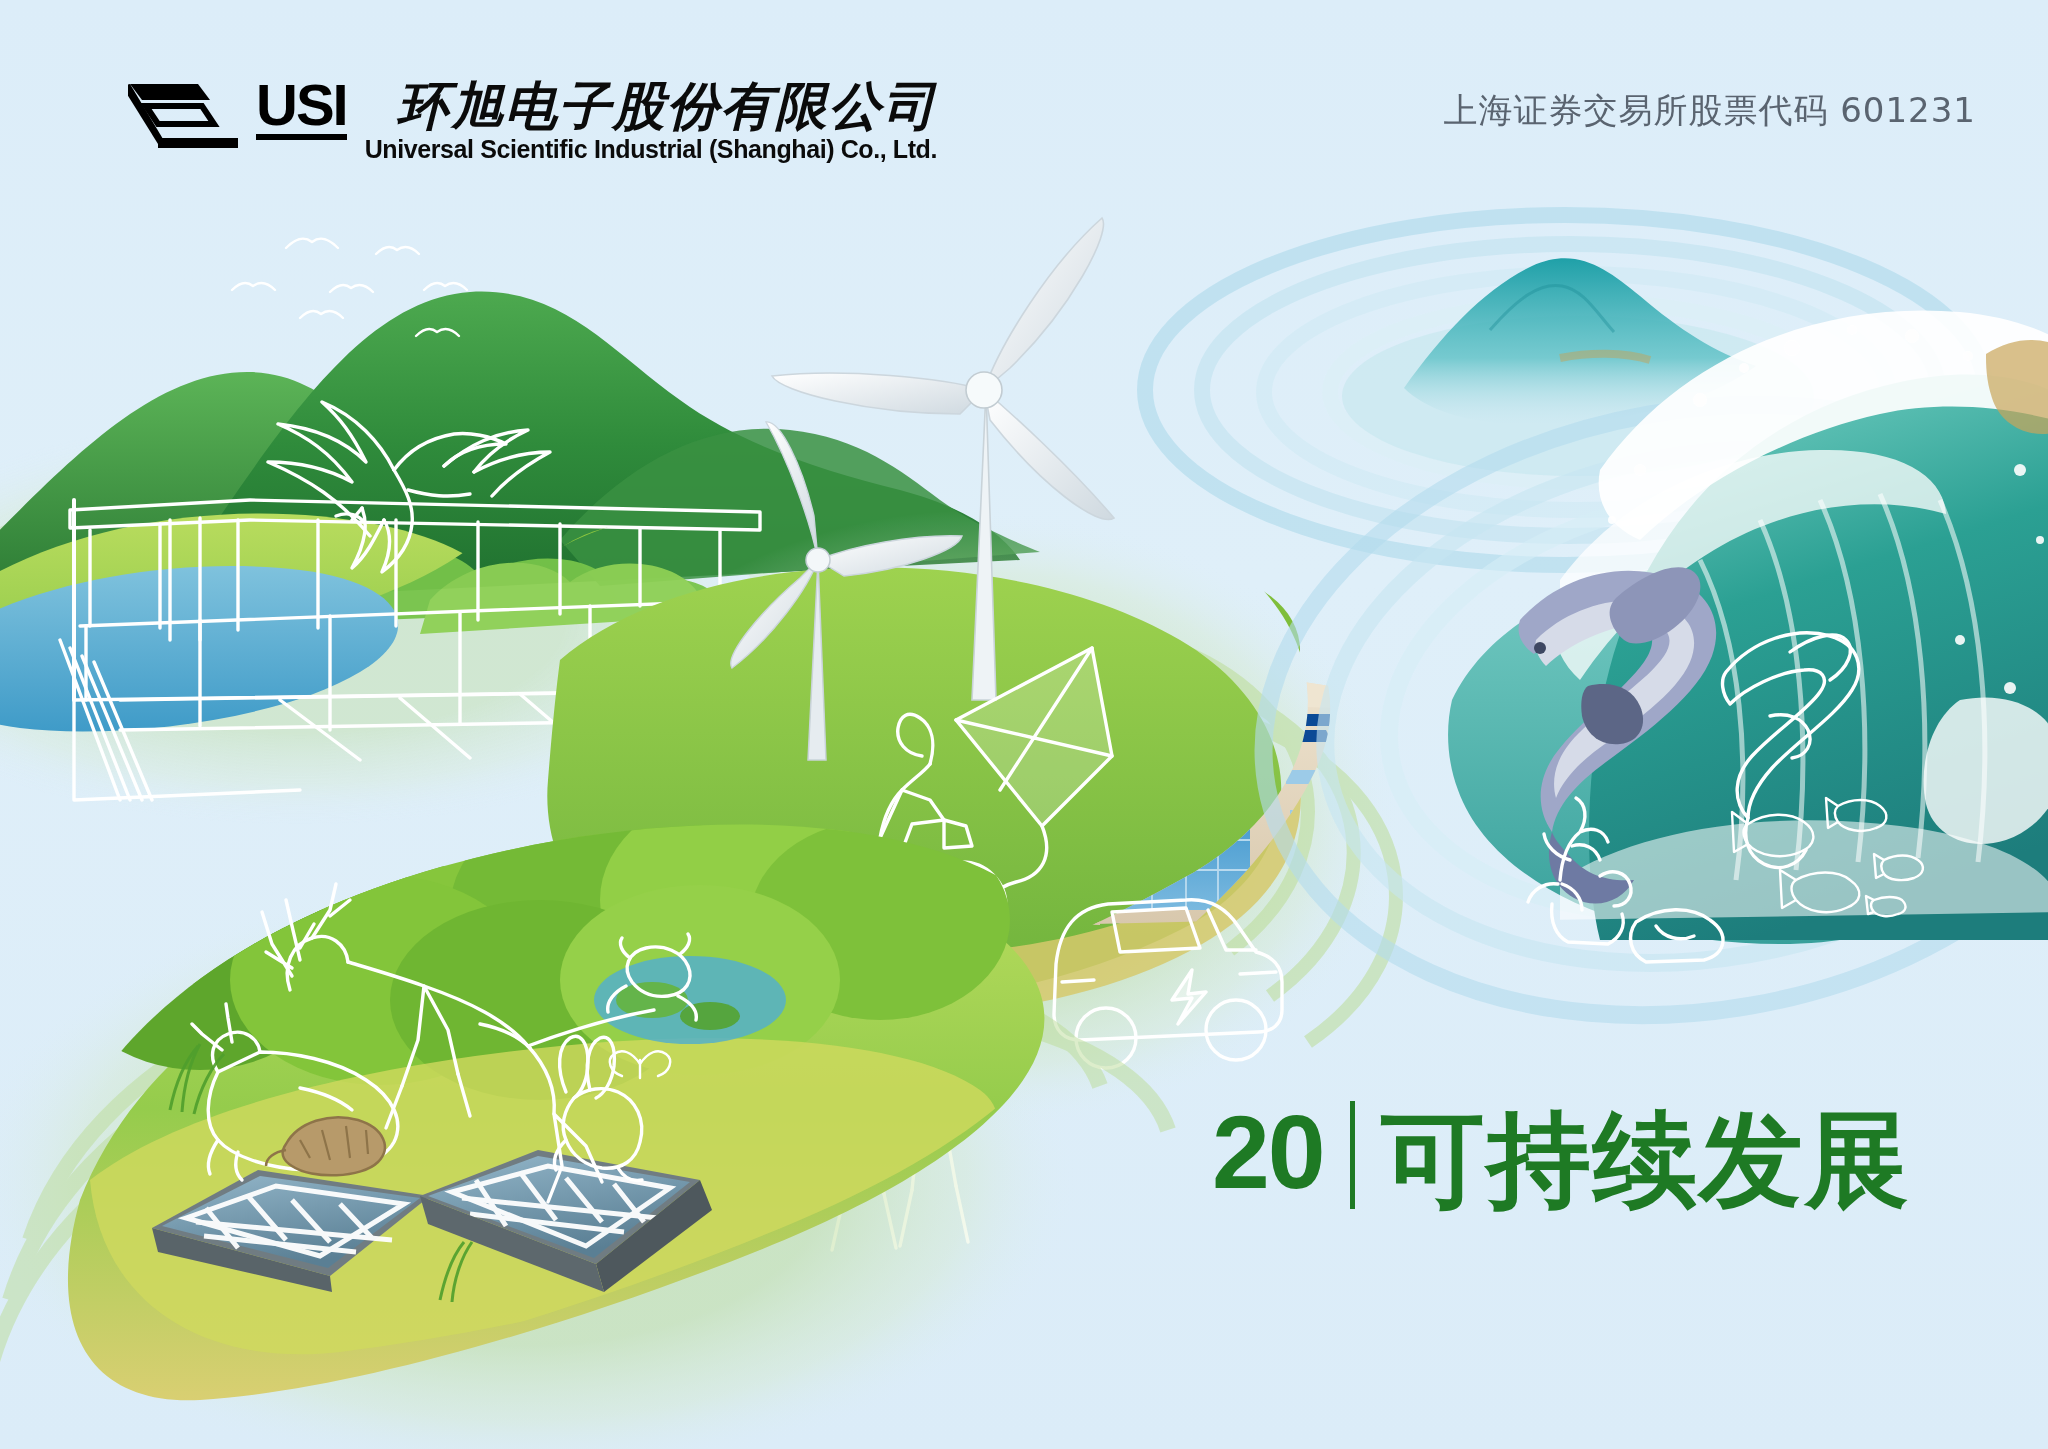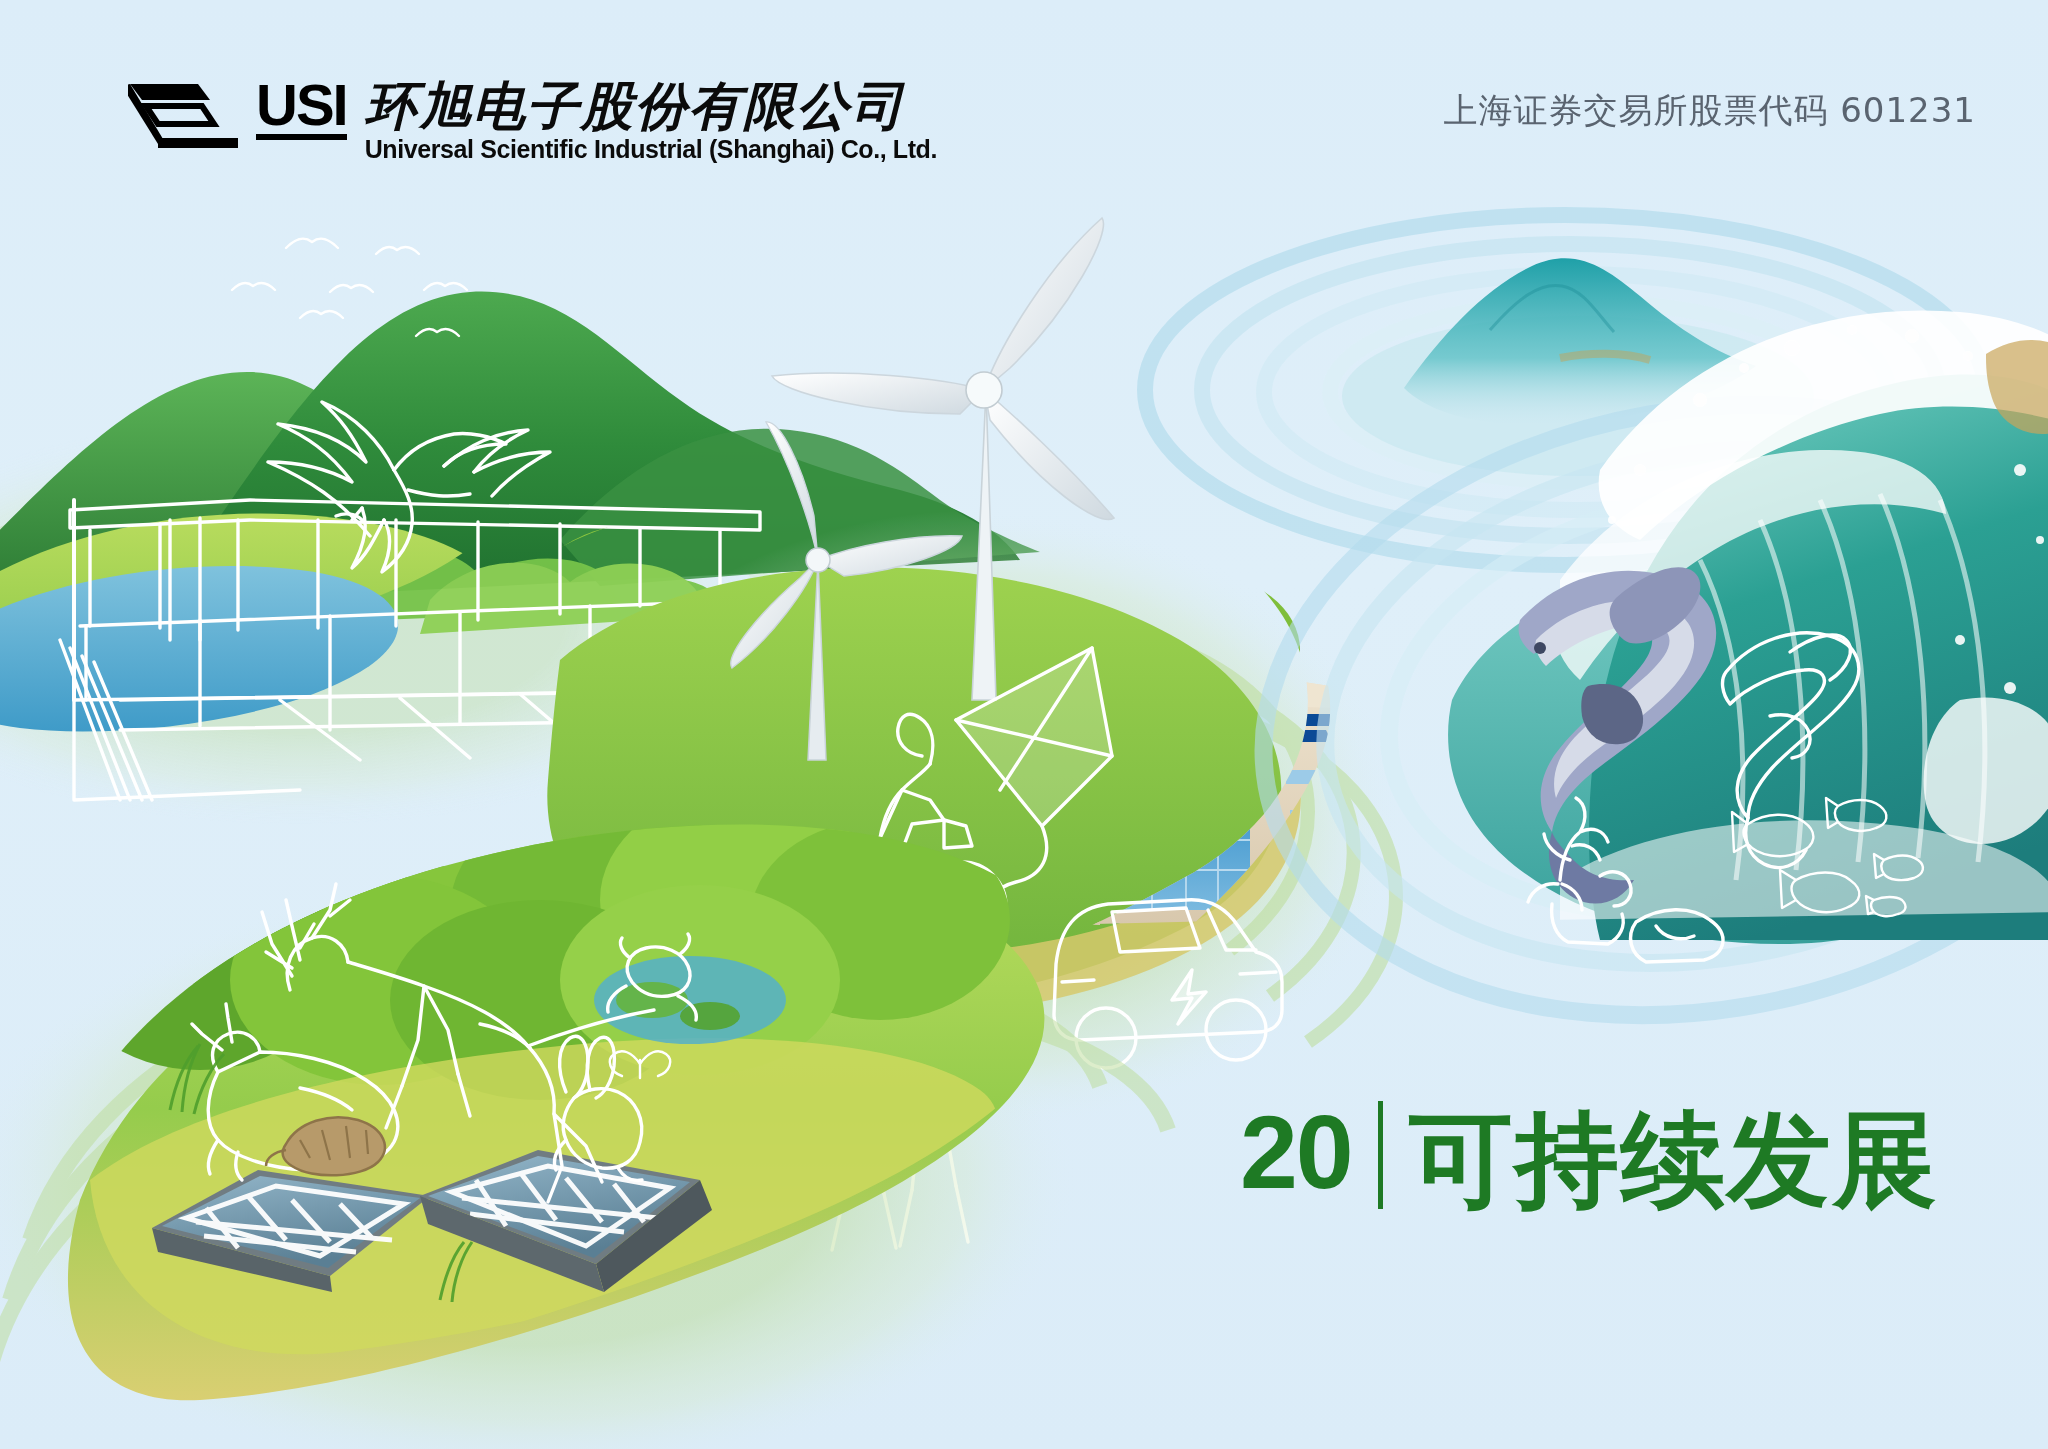--- a/index.html
+++ b/index.html
@@ -27,35 +27,35 @@
     font-weight:bold; font-size:58px; line-height:54px;
     letter-spacing:-2px; color:#000;
     border-bottom:6px solid #000; padding-bottom:2px; display:inline-block;
     height:62px;
   }
   .logo-cn-col { margin-left:18px; display:flex; flex-direction:column; justify-content:flex-start; }
   .logo-cn {
     font-family:"DejaVu Sans", sans-serif;
     font-weight:bold; font-style:italic;
     font-size:52px; line-height:56px; color:#0b0b0b;
-    letter-spacing:2px; white-space:nowrap;
+    letter-spacing:2px; white-space:nowrap;margin-left:32px;
   }
   .logo-en {
     font-family:"Liberation Sans", sans-serif;
     font-weight:bold; font-size:25px; line-height:30px;
     color:#0b0b0b; letter-spacing:-0.4px; white-space:nowrap; 
   }
   .stock-code {
     position:absolute; right:72px; top:88px;
     font-family:"DejaVu Sans", sans-serif;
     font-size:34px; color:#5a6470; letter-spacing:1px; white-space:nowrap;
   }
 
   
-  .title-block { position:absolute; left:1240px; top:1093px; z-index:40; display:flex; align-items:flex-start; }
+  .title-block { position:absolute; left:1212px; top:1093px; z-index:40; display:flex; align-items:flex-start; }
   .title-year {
     font-family:"Liberation Sans", sans-serif;
     font-weight:bold; font-size:104px; line-height:118px;
     color:#1e7a24; letter-spacing:-2px;
   }
   .title-rule { width:5px; background:#1e7a24; margin:8px 26px 10px 26px; align-self:stretch; }
   .title-cn-col { display:flex; flex-direction:column;margin-top:8px; }
   .title-cn {
     font-family:"DejaVu Sans", sans-serif;
     font-weight:bold; font-size:104px; line-height:118px;

